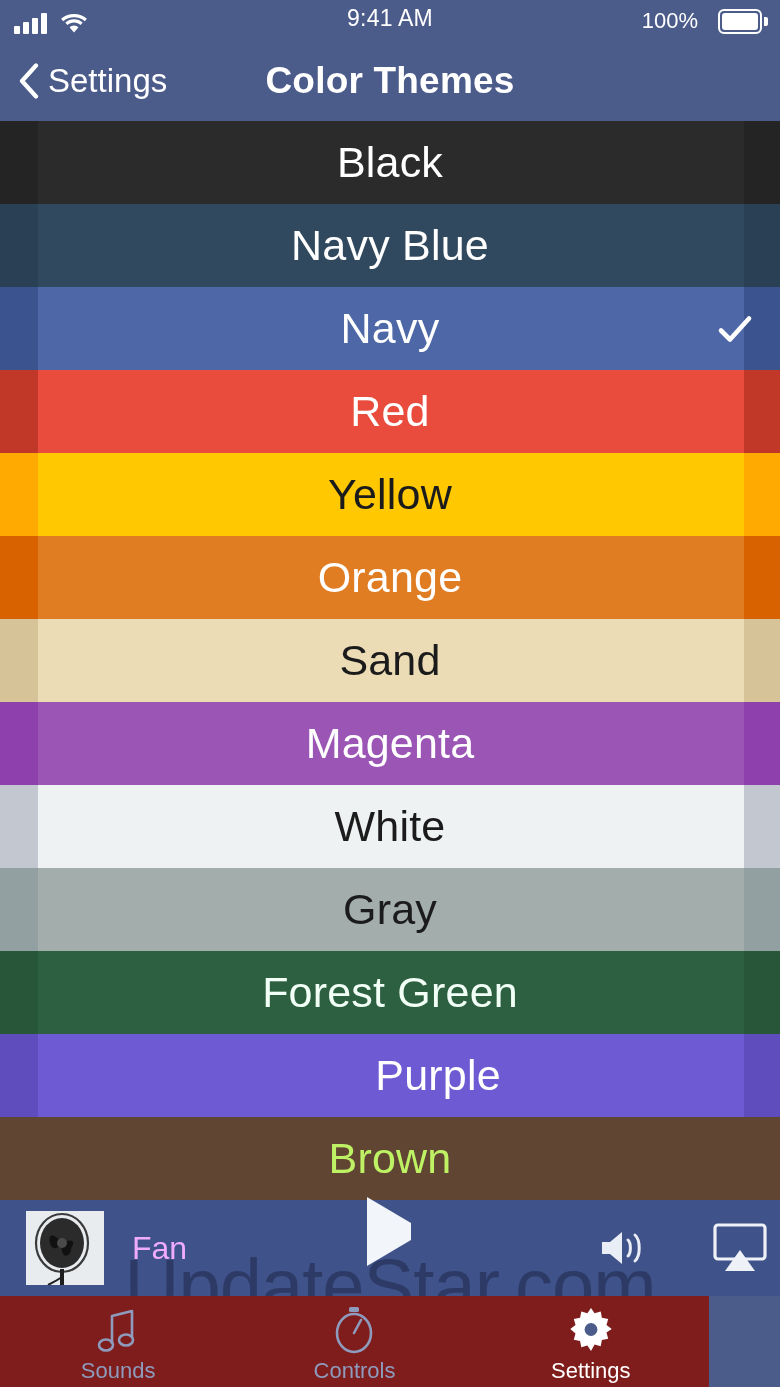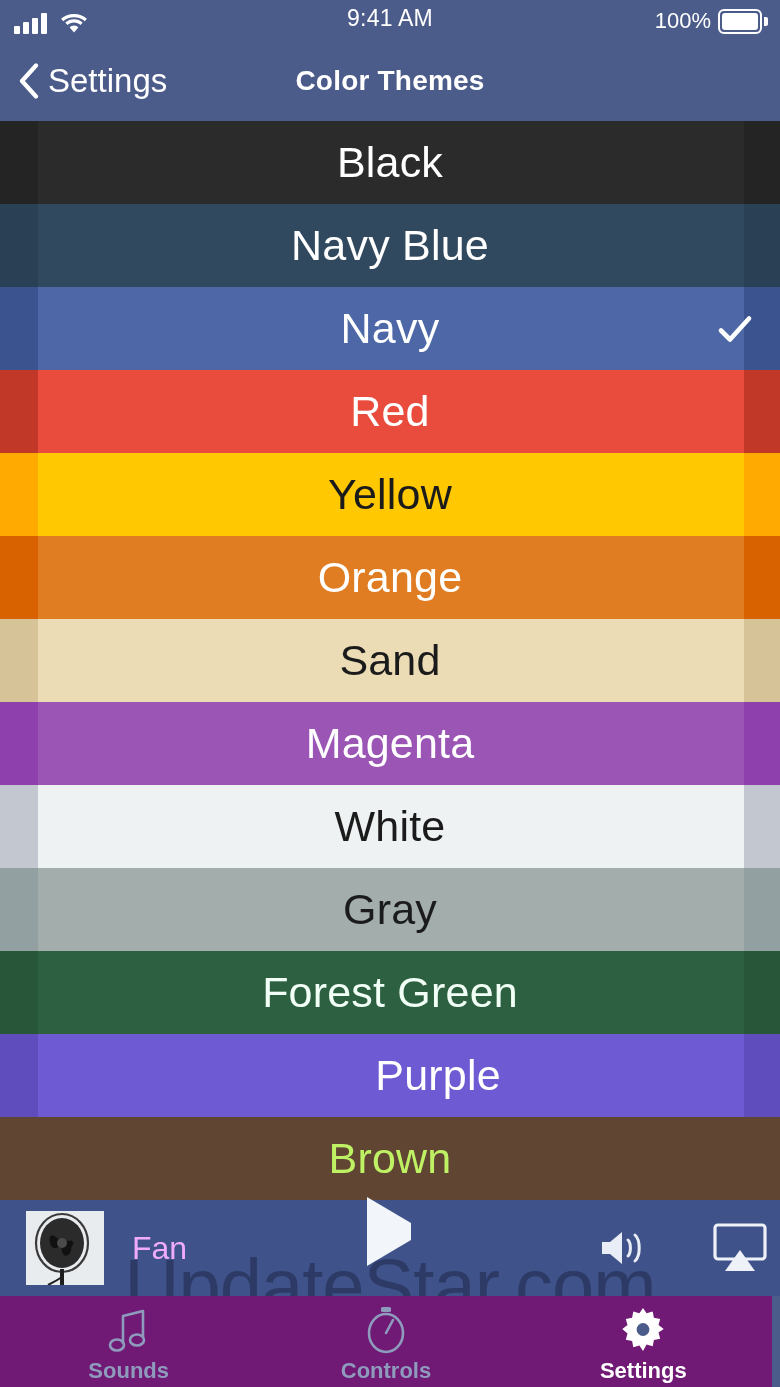--- a/index.html
+++ b/index.html
@@ -22,21 +22,21 @@
   .signal i:nth-child(1){height:8px;}
   .signal i:nth-child(2){height:12px;}
   .signal i:nth-child(3){height:16px;}
   .signal i:nth-child(4){height:21px;}
   .wifi{position:relative;width:26px;height:22px;}
   .wifi svg{display:block;}
   .sb-time{
     position:absolute;left:0;top:5px;width:780px;text-align:center;
     color:#fff;font-size:23px;letter-spacing:.2px;
   }
-  .sb-right{position:absolute;right:12px;top:8px;display:flex;align-items:center;gap:7px;}
+  .sb-right{position:absolute;right:12px;top:8px;display:flex;align-items:center;gap:20px;}
   .sb-batt-pct{color:#fff;font-size:22px;}
   .battery{position:relative;width:50px;height:25px;}
   .battery .shell{
     position:absolute;left:0;top:0;width:44px;height:25px;
     border:2px solid #fff;border-radius:6px;box-sizing:border-box;
   }
   .battery .fill{position:absolute;left:4px;top:4px;width:36px;height:17px;background:#fff;border-radius:3px;}
   .battery .nub{position:absolute;left:46px;top:8px;width:4px;height:9px;background:#fff;border-radius:0 2px 2px 0;}
 
   
@@ -45,21 +45,21 @@
   }
   .nav-back{
     position:absolute;left:18px;top:0;height:81px;display:flex;align-items:center;gap:8px;
     color:#fff;cursor:pointer;
   }
   .chev{width:22px;height:36px;flex:none;}
   .nav-back-label{font-size:33px;font-weight:400;line-height:1;}
   .nav-title{
     position:absolute;left:0;top:0;width:780px;height:81px;
     display:flex;align-items:center;justify-content:center;
-    color:#fff;font-size:28px;font-weight:700;letter-spacing:.2px;
+    color:#fff;font-size:37px;font-weight:700;letter-spacing:.2px;
     pointer-events:none;
   }
 
   
   .list{position:absolute;left:0;top:121px;width:780px;height:1079px;}
   .row{
     position:relative;width:780px;height:83px;
     display:flex;align-items:center;justify-content:center;
     cursor:pointer;overflow:hidden;
   }
@@ -98,23 +98,22 @@
   .airplay-btn{position:absolute;left:712px;top:22px;width:56px;height:52px;cursor:pointer;}
 
   .watermark{
     position:absolute;left:0;top:1242px;width:780px;text-align:center;
     font-size:76px;color:rgba(18,26,52,.42);letter-spacing:-1px;
     pointer-events:none;user-select:none;font-weight:400;
   }
 
   
   .tabbar{
-    position:absolute;left:0;top:1296px;width:772px;height:91px;background:#701a75;
+    position:absolute;left:0;top:1296px;width:709px;height:91px;background:#7f1d1d;
     display:flex;
-    font-weight:bold;
   }
   .tab{
     flex:1;display:flex;flex-direction:column;align-items:center;justify-content:center;
     gap:6px;cursor:pointer;padding-top:4px;
   }
   .tab .ic{height:48px;display:flex;align-items:center;justify-content:center;}
   .tab .tl{font-size:22px;line-height:1;}
   .tab.inactive{color:#8e9bbd;}
   .tab.active{color:#ffffff;}
 </style>

